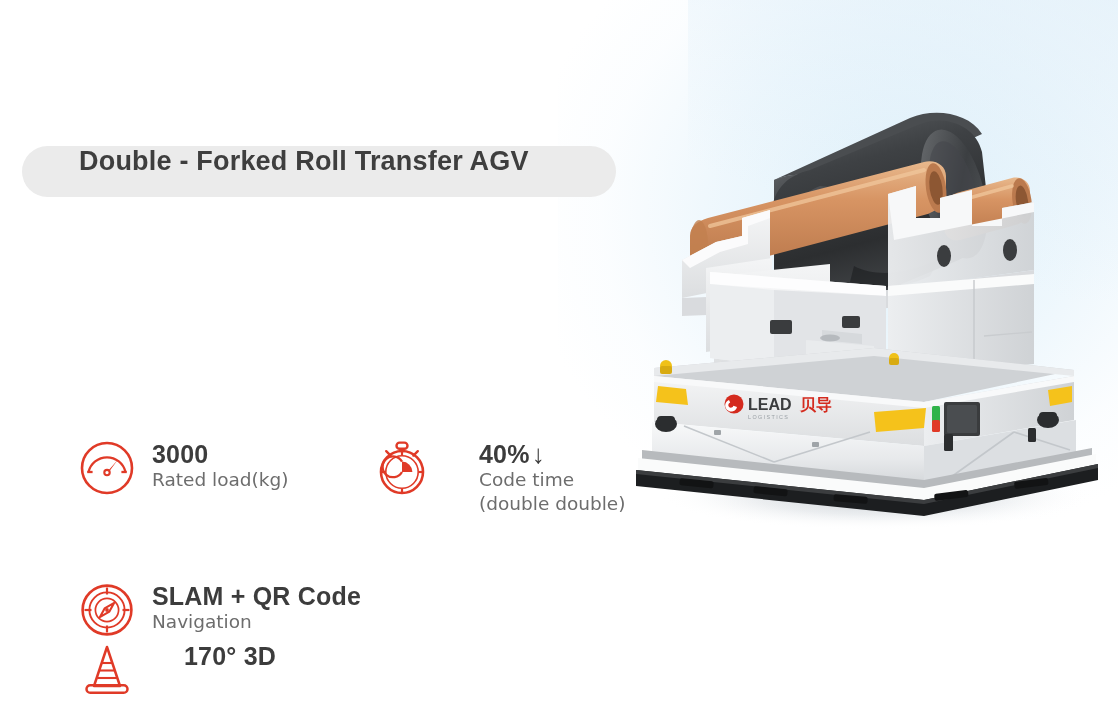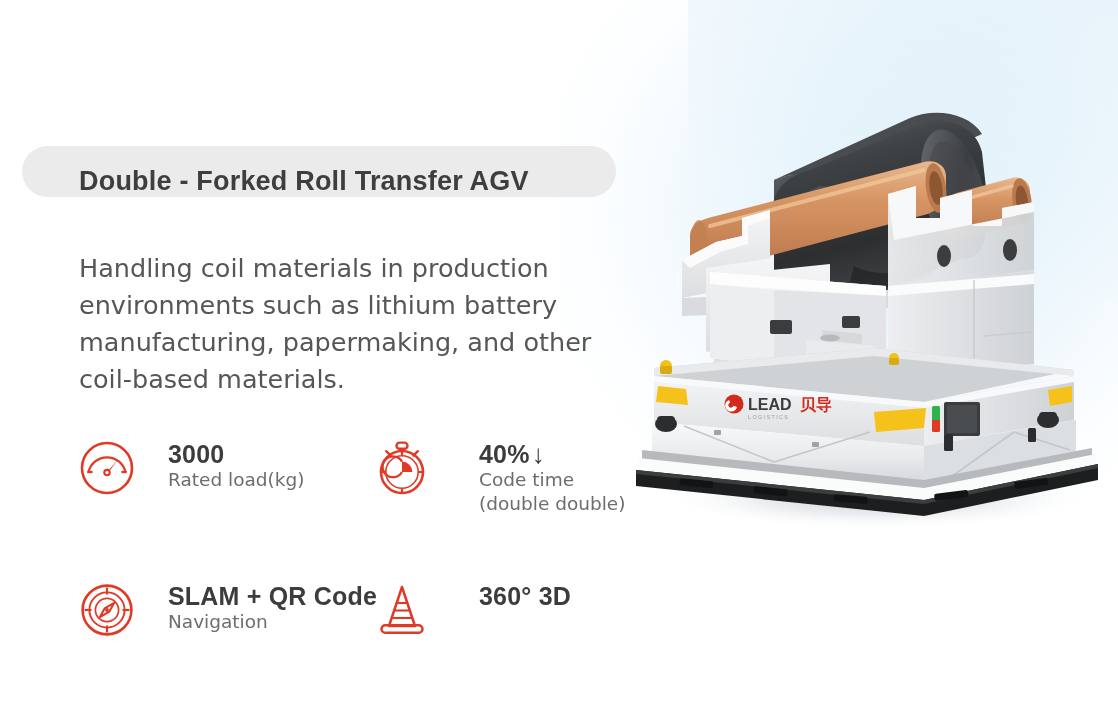--- a/index.html
+++ b/index.html
@@ -44,21 +44,21 @@
   
   .title-pill {
     position: absolute;
     left: 22px;
     top: 146px;
     width: 594px;
     height: 51px;
     border-radius: 26px;
     background: #ebebeb;
     display: flex;
-    align-items: flex-end;
+    align-items: flex-start;
   }
   .title-text {
     margin-left: 57px;
     font-family: "Liberation Sans", sans-serif;
     font-weight: bold;
     font-size: 27px;
     letter-spacing: 0.2px;
     color: #3e3e3e;
     white-space: nowrap;
   }
@@ -79,26 +79,26 @@
   
   .specs {
     position: absolute;
     left: 78px;
     top: 437px;
     width: 600px;
   }
   .spec-row {
     display: flex;
   }
-  .spec-row.row2 { margin-top: 63px; }
+  .spec-row.row2 { margin-top: 63px; flex-direction: column; }
   .spec-item {
     display: flex;
     align-items: flex-start;
   }
-  .spec-item.col1 { width: 295px; gap: 16px; }
+  .spec-item.col1 { width: 295px; }
   .spec-item.col2 { width: 300px; gap: 32px; }
   .spec-icon {
     width: 58px;
     height: 58px;
     flex: 0 0 58px;
     margin-top: 2px;
   }
   .spec-icon svg { display: block; }
   .spec-text { margin-left: 16px; padding-top: 3px; }
   .spec-value {
@@ -143,21 +143,20 @@
 
 <div id="page">
 
   <div class="bg-wash"></div>
   <div class="bg-wash2"></div>
 
   <div class="title-pill">
     <div class="title-text">Double - Forked Roll Transfer AGV</div>
   </div>
 
-  <div class="desc">Handling coil materials in production environments such as lithium battery manufacturing, papermaking, and other coil-based materials.</div>
 
   <div class="specs">
 
     <div class="spec-row">
 
       <div class="spec-item col1">
         <span class="spec-icon">
           <svg width="58" height="58" viewBox="0 0 58 58">
             <circle cx="29" cy="29" r="25" fill="none" stroke="#e03a27" stroke-width="2.6"></circle>
             <path d="M10.5 33 A19 19 0 0 1 47.5 33" fill="none" stroke="#e03a27" stroke-width="2.3"></path>
@@ -233,21 +232,21 @@
           <svg width="58" height="58" viewBox="0 0 58 58">
             <path d="M29 6 L42 45 L16 45 Z" fill="none" stroke="#e03a27" stroke-width="2.5" stroke-linejoin="round"></path>
             <line x1="23.6" y1="22" x2="34.4" y2="22" stroke="#e03a27" stroke-width="2.1"></line>
             <line x1="21.4" y1="29.5" x2="36.6" y2="29.5" stroke="#e03a27" stroke-width="2.1"></line>
             <line x1="19.2" y1="37" x2="38.8" y2="37" stroke="#e03a27" stroke-width="2.1"></line>
             <rect x="8.5" y="44.2" width="41" height="7.6" rx="3.8" fill="none" stroke="#e03a27" stroke-width="2.5"></rect>
           </svg>
         </span>
         <span class="spec-text">
           <span class="spec-value">
-            <span>360° 3D</span>
+            <span>170° 3D</span>
           </span>
         </span>
       </div>
 
     </div>
   </div>
 
   <div class="product">
     <svg width="488" height="460" viewBox="0 0 488 460">
       <defs>

